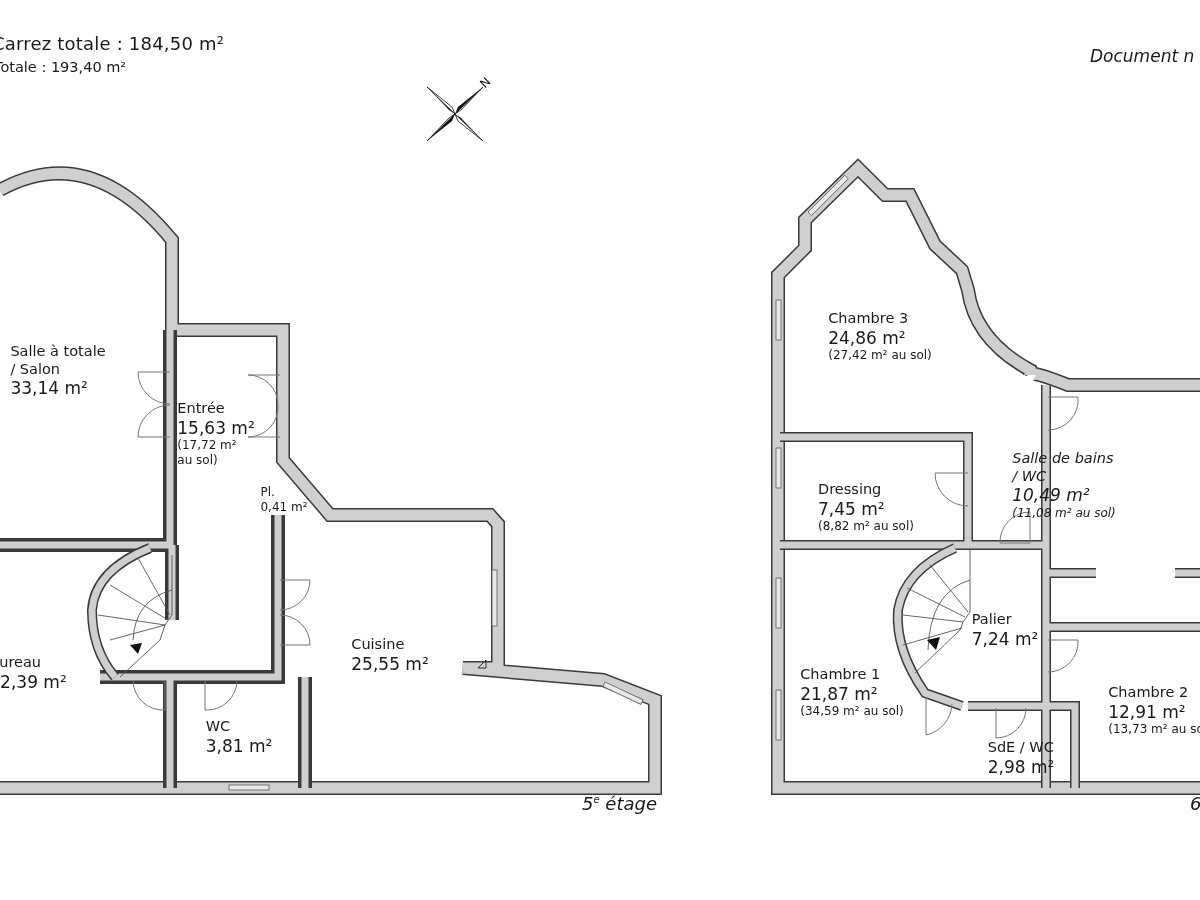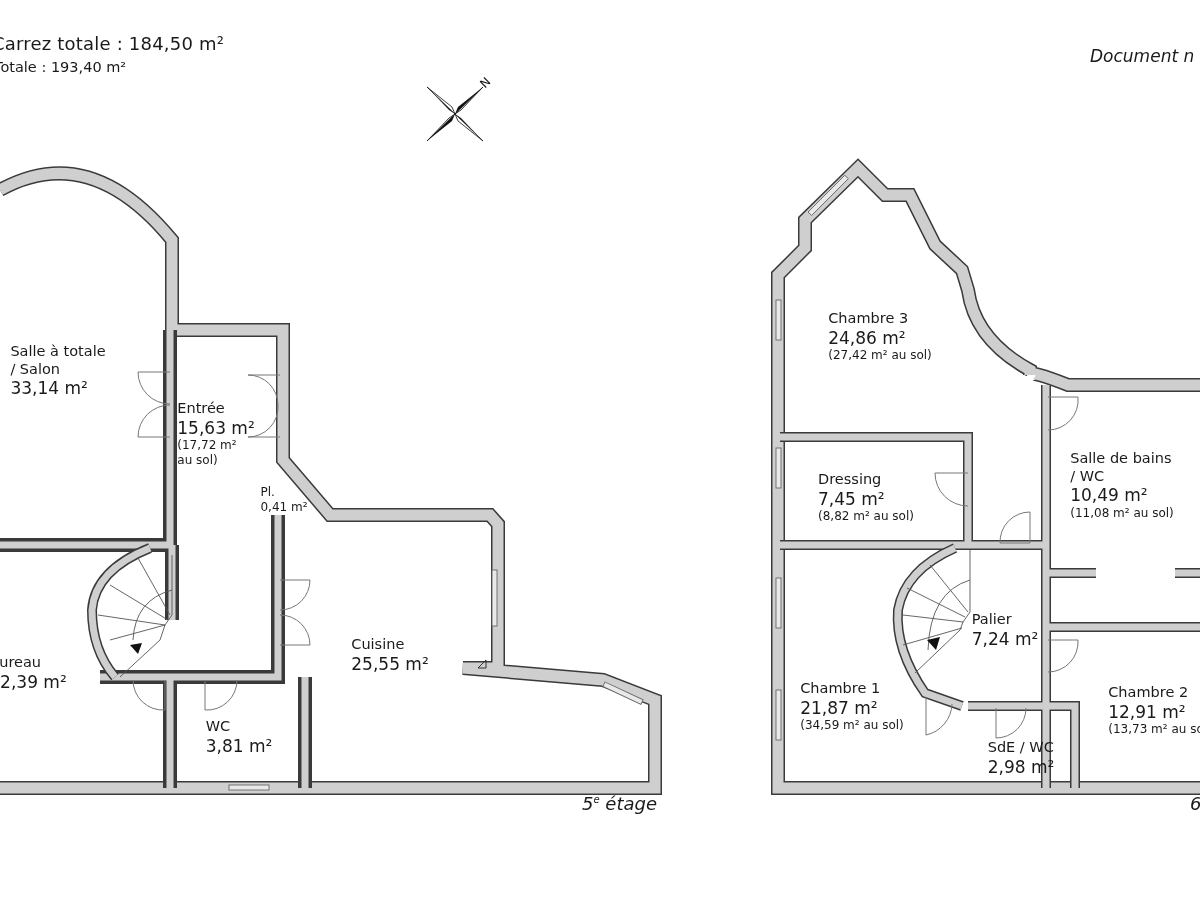--- a/index.html
+++ b/index.html
@@ -140,36 +140,36 @@
 <div class="rl" style="left:390px; top:636px;">
   <span class="n">Cuisine</span>
   <span class="a">25,55 m²</span>
 </div>
 
 <div class="rl" style="left:880px; top:310px;">
   <span class="n">Chambre 3</span>
   <span class="a">24,86 m²</span>
   <span class="s">(27,42 m² au sol)</span>
 </div>
-<div class="rl" style="left:866px; top:471px;">
+<div class="rl" style="left:866px; top:481px;">
   <span class="n">Dressing</span>
   <span class="a">7,45 m²</span>
   <span class="s">(8,82 m² au sol)</span>
 </div>
-<div class="rl" style="left:1122px; top:450px;">
+<div class="rl" style="left:1064px; top:450px;font-style:italic;">
   <span class="n">Salle de bains</span>
   <span class="n">/ WC</span>
   <span class="a">10,49 m²</span>
   <span class="s">(11,08 m² au sol)</span>
 </div>
 <div class="rl" style="left:1005px; top:611px;">
   <span class="n">Palier</span>
   <span class="a">7,24 m²</span>
 </div>
-<div class="rl" style="left:852px; top:666px;margin-top:14px;">
+<div class="rl" style="left:852px; top:666px;">
   <span class="n">Chambre 1</span>
   <span class="a">21,87 m²</span>
   <span class="s">(34,59 m² au sol)</span>
 </div>
 <div class="rl" style="left:1021px; top:739px;">
   <span class="n">SdE / WC</span>
   <span class="a">2,98 m²</span>
 </div>
 <div class="rl" style="left:1160px; top:684px;">
   <span class="n">Chambre 2</span>

